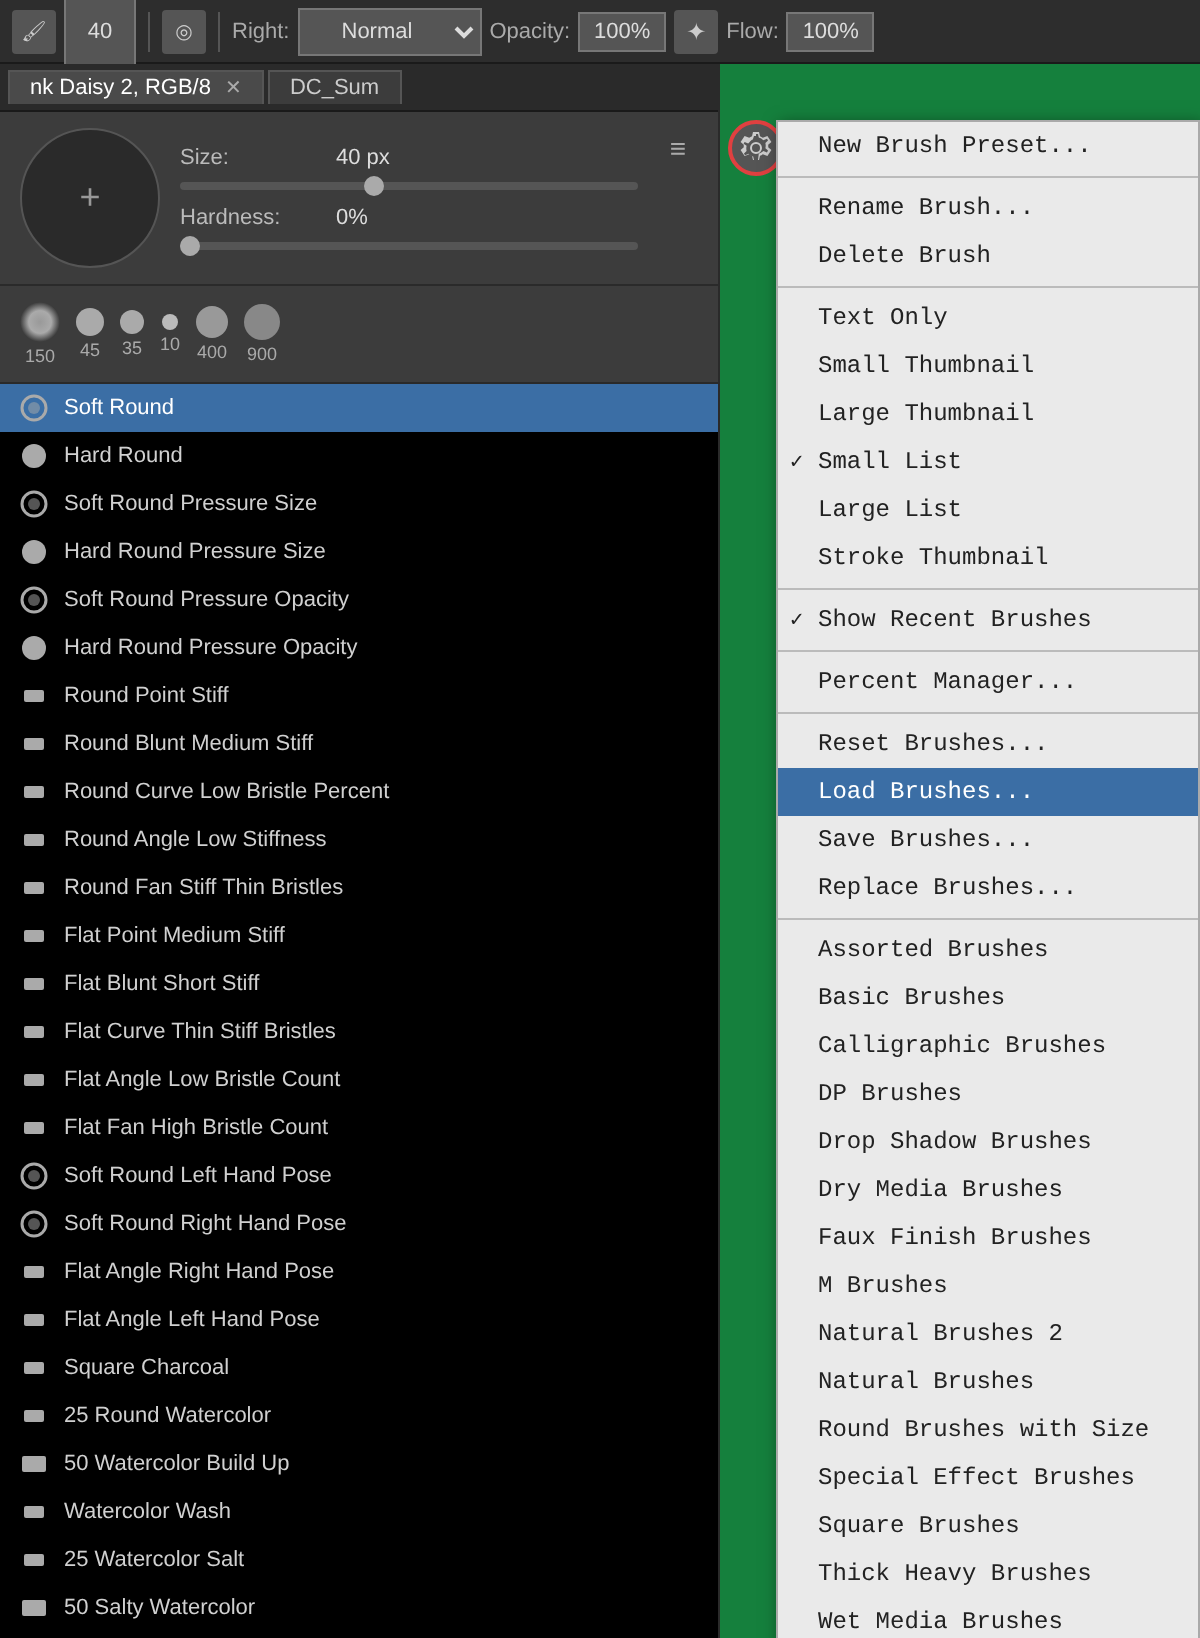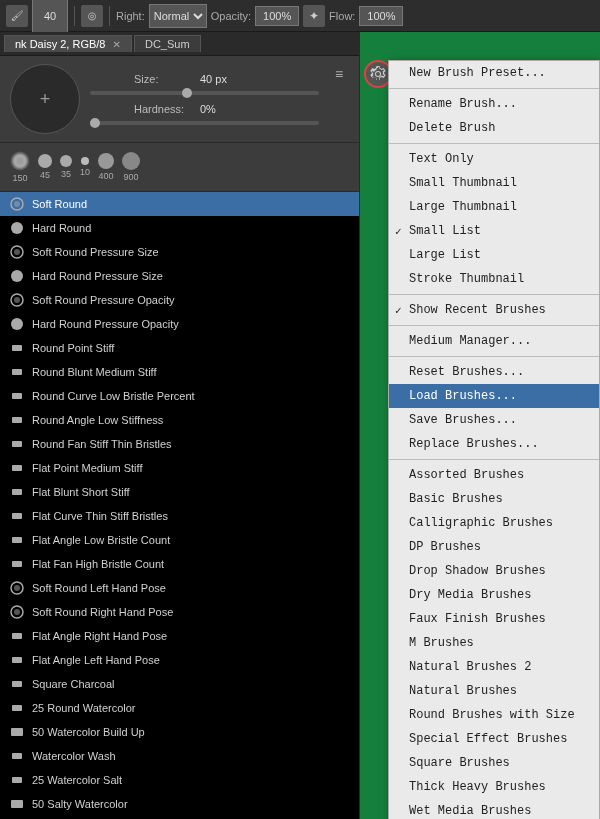--- a/index.html
+++ b/index.html
@@ -52,21 +52,21 @@
       color: #aaa;
       font-size: 11px;
       white-space: nowrap;
     }
     .toolbar-select {
       background: #555;
       border: 1px solid #777;
       color: #ddd;
       height: 24px;
       font-size: 11px;
-      padding: 0 0;
+      padding: 0 17px;
       cursor: pointer;
     }
     .toolbar-percent {
       background: #555;
       border: 1px solid #777;
       color: #ddd;
       width: 44px;
       height: 20px;
       font-size: 11px;
       text-align: center;
@@ -145,22 +145,21 @@
       color: #999;
       font-size: 18px;
     }
     .brush-sliders {
       flex: 1;
     }
     .slider-row {
       display: flex;
       align-items: center;
       margin-bottom: 6px;
-      gap: 6px;
-      margin-left: 44px;
+      gap: 18px;
     }
     .slider-label {
       width: 60px;
       font-size: 11px;
       color: #bbb;
     }
     .slider-value {
       width: 40px;
       font-size: 11px;
       color: #ddd;
@@ -653,21 +652,21 @@
         <div class="menu-item">
           <span>Stroke Thumbnail</span>
         </div>
         <div class="menu-separator"></div>
         <div class="menu-item">
           <span class="checkmark">✓</span>
           <span>Show Recent Brushes</span>
         </div>
         <div class="menu-separator"></div>
         <div class="menu-item">
-          <span>Medium Manager...</span>
+          <span>Percent Manager...</span>
         </div>
         <div class="menu-separator"></div>
         <div class="menu-item">
           <span>Reset Brushes...</span>
         </div>
         <div class="menu-item highlighted">
           <span>Load Brushes...</span>
         </div>
         <div class="menu-item">
           <span>Save Brushes...</span>

